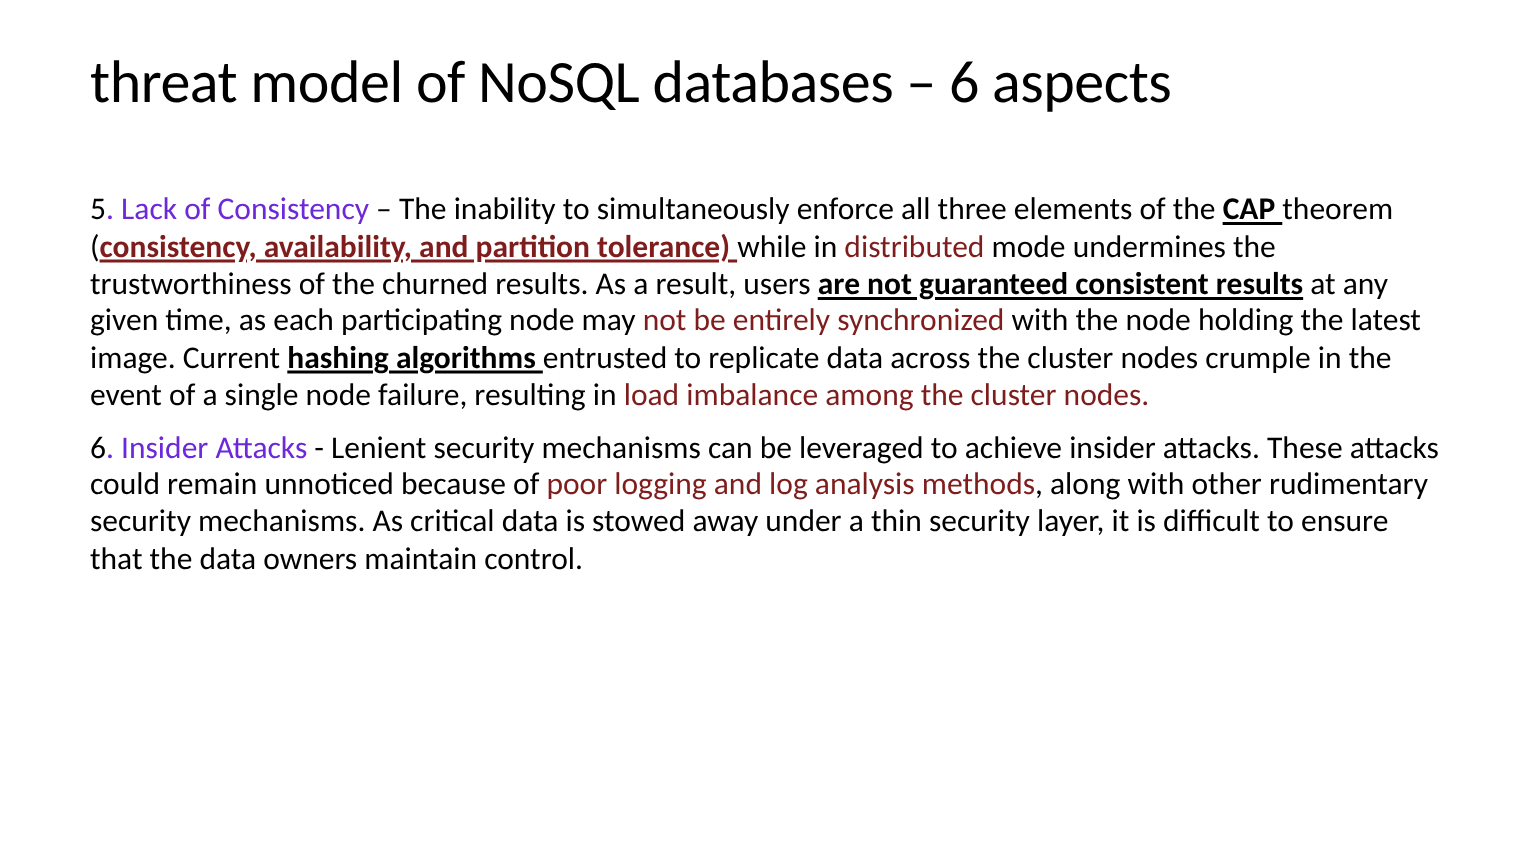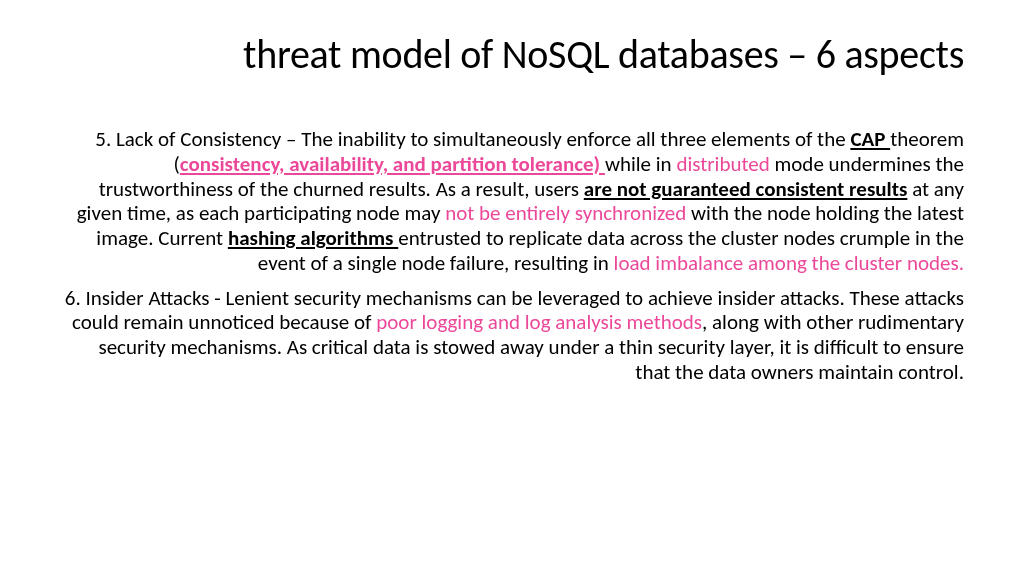--- a/index.html
+++ b/index.html
@@ -11,39 +11,38 @@
     font-family: Calibri, "Segoe UI", Arial, sans-serif;
     color: #000000;
     overflow: hidden;
     box-sizing: border-box;
   }
   .slide {
     padding: 30px 60px 20px 60px;
     box-sizing: border-box;
     width: 100%;
     height: 100%;
-    text-align: right;
   }
   .title {
     font-size: 40px;
     font-weight: 400;
     margin-bottom: 48px;
     letter-spacing: -0.3px;
     color: #000000;
   }
   .body-text {
     font-size: 21px;
     line-height: 1.18;
     color: #000000;
   }
   .para {
     margin-bottom: 10px;
   }
-  .red { color: #000000; }
-  .blue { color: #ec4899; }
+  .red { color: #6d28d9; }
+  .blue { color: #7f1d1d; }
   .ul { text-decoration: underline; font-weight: bold; }
 </style>
 </head>
 <body>
 
 <div class="slide">
 
   <div class="title">threat model of NoSQL databases – 6 aspects</div>
 
   <div class="body-text">

